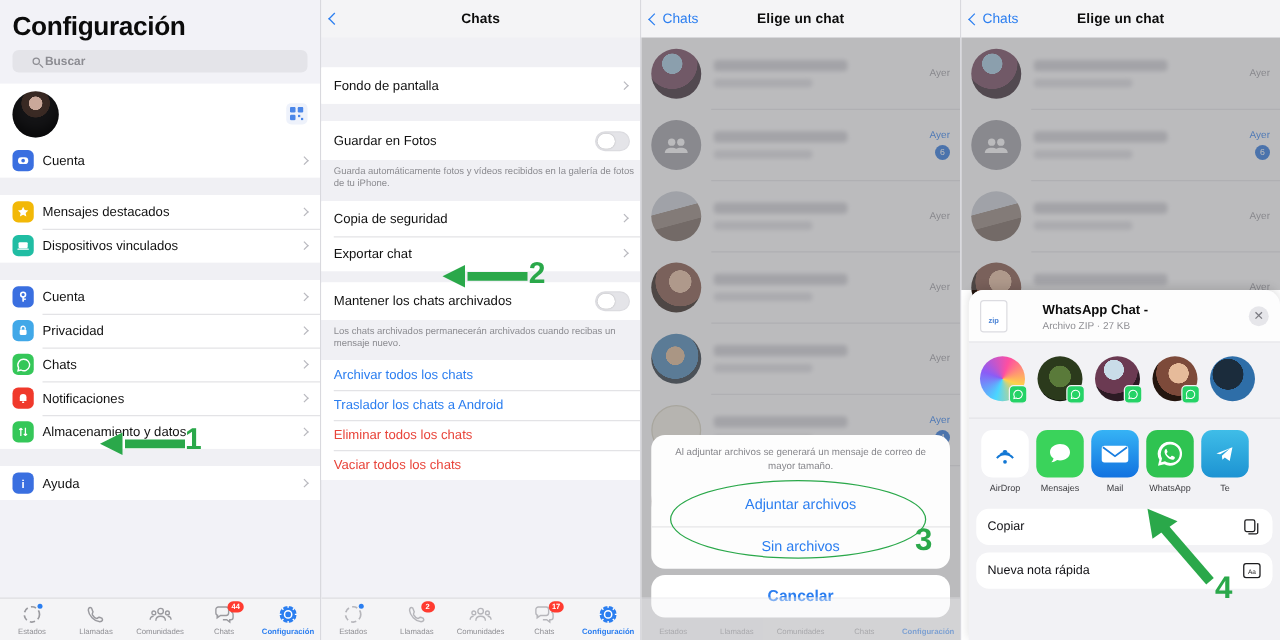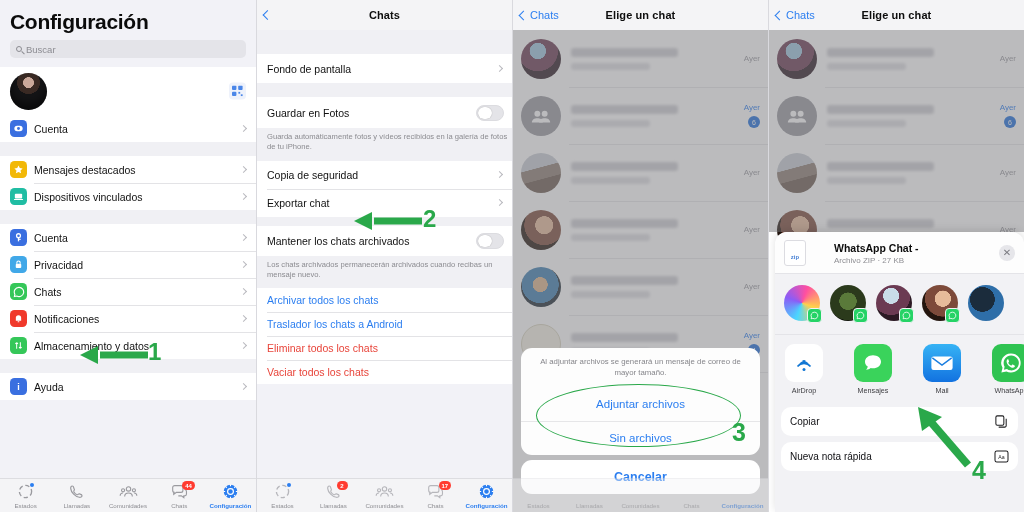--- a/index.html
+++ b/index.html
@@ -57,21 +57,21 @@
   }
   .toggle::after {
     content: ""; position: absolute; left: 1px; top: 1px; width: 14px; height: 12px;
     border-radius: 7px; background: #fff; box-shadow: 0 0 1px rgba(0,0,0,.35);
   }
 
   
   .big-title { font-size: 21px; font-weight: bold; color: #0b0b0b; padding: 10px 10px 6px 10px; letter-spacing: -.3px; }
   .searchbar {
     margin: 0 10px 9px 10px; height: 18px; border-radius: 5px; background: #e4e4e9;
-    display: flex; align-items: center; padding: 0 6px; color: #8c8c92; font-size: 9.5px;
+    display: flex; align-items: center; padding: 0 16px; color: #8c8c92; font-size: 9.5px; font-weight: bold;
   }
   .mag { width: 6px; height: 6px; border: 1.3px solid #8c8c92; border-radius: 50%; margin-right: 4px; position: relative; flex: none; }
   .mag::after { content:""; position:absolute; right:-3px; bottom:-2px; width:3.5px; height:1.3px; background:#8c8c92; transform: rotate(45deg); }
   .profile-row { height: 48px; display: flex; align-items: center; padding: 0 10px; background: #fff; position: relative; }
   .avatar-photo {
     width: 37px; height: 37px; border-radius: 50%; flex: none;
     background: radial-gradient(circle at 50% 26%, #caa89a 0 16%, #3a2a24 17% 34%, #141416 35% 100%);
     box-shadow: inset 0 -6px 9px rgba(0,0,0,.55);
   }
   .qr-btn {
@@ -142,21 +142,21 @@
     width: 16px; height: 16px; border-radius: 50%; background: #e6e6ea;
     display: flex; align-items: center; justify-content: center; color: #7a7a80; font-size: 10px;
   }
   .contacts { display: flex; gap: 10px; padding: 11px 0 13px 9px; background: #f2f2f5; border-top:1px solid #e4e4e8; }
   .contact { position: relative; flex: none; }
   .contact .cav { width: 36px; height: 36px; border-radius: 50%; }
   .contact .wa {
     position: absolute; right: -2px; bottom: -2px; width: 15px; height: 15px; border-radius: 4px;
     background: #25d366; border: 1.5px solid #f2f2f5; display:flex; align-items:center; justify-content:center;
   }
-  .apps { display: flex; gap: 29px; padding: 9px 0 5px 9px; background: #f2f2f5; border-top: 1px solid #e4e4e8; }
+  .apps { display: flex; gap: 4px; padding: 9px 0 5px 9px; background: #f2f2f5; border-top: 1px solid #e4e4e8; }
   .app { width: 40px; flex: none; display: flex; flex-direction: column; align-items: center; }
   .app .ic { width: 38px; height: 38px; border-radius: 9px; display:flex; align-items:center; justify-content:center; }
   .app .an { font-size: 7.2px; color: #3c3c40; margin-top: 4px; white-space: nowrap; }
   .act-list { margin: 7px 6px 0 6px; }
   .act-item {
     background: #fff; border-radius: 10px; height: 29px; display: flex; align-items: center;
     padding: 0 9px; margin-bottom: 6px; justify-content: space-between;
   }
   .act-item .t { font-size: 10px; color: #101014; }
 

